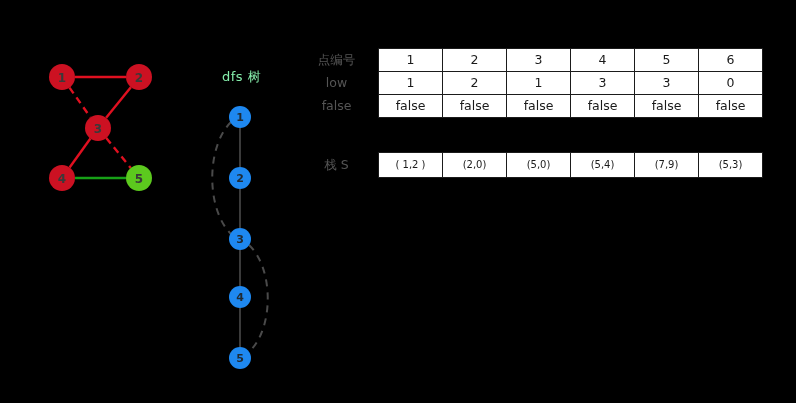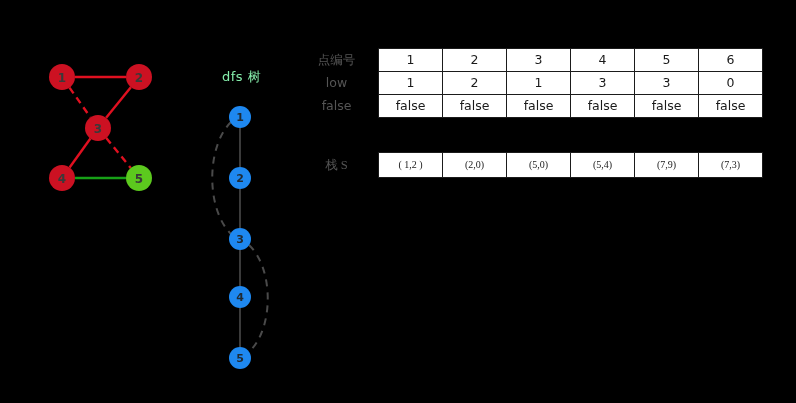--- a/index.html
+++ b/index.html
@@ -55,21 +55,20 @@
   
   #state-table-wrap {
     position: absolute;
     left: 305px;
     top: 48px;
   }
   #stack-table-wrap {
     position: absolute;
     left: 305px;
     top: 152px;
-    font-family: Liberation Serif, serif;
   }
 
   table.grid {
     border-collapse: collapse;
     table-layout: fixed;
   }
   table.grid td.rowlabel {
     width: 63px;
     border: none;
     background: transparent;
@@ -198,19 +197,19 @@
   <div id="stack-table-wrap">
     <table class="grid stack" id="stack-table">
       <tbody id="stack-table-body">
           <tr>
             <td class="rowlabel">栈 S</td>
             <td class="cell">( 1,2 )</td>
             <td class="cell">(2,0)</td>
             <td class="cell">(5,0)</td>
             <td class="cell">(5,4)</td>
             <td class="cell">(7,9)</td>
-            <td class="cell">(7,3)</td>
+            <td class="cell">(5,3)</td>
           </tr>
         </tbody>
     </table>
   </div>
 
 </div>
 
 </body></html>

